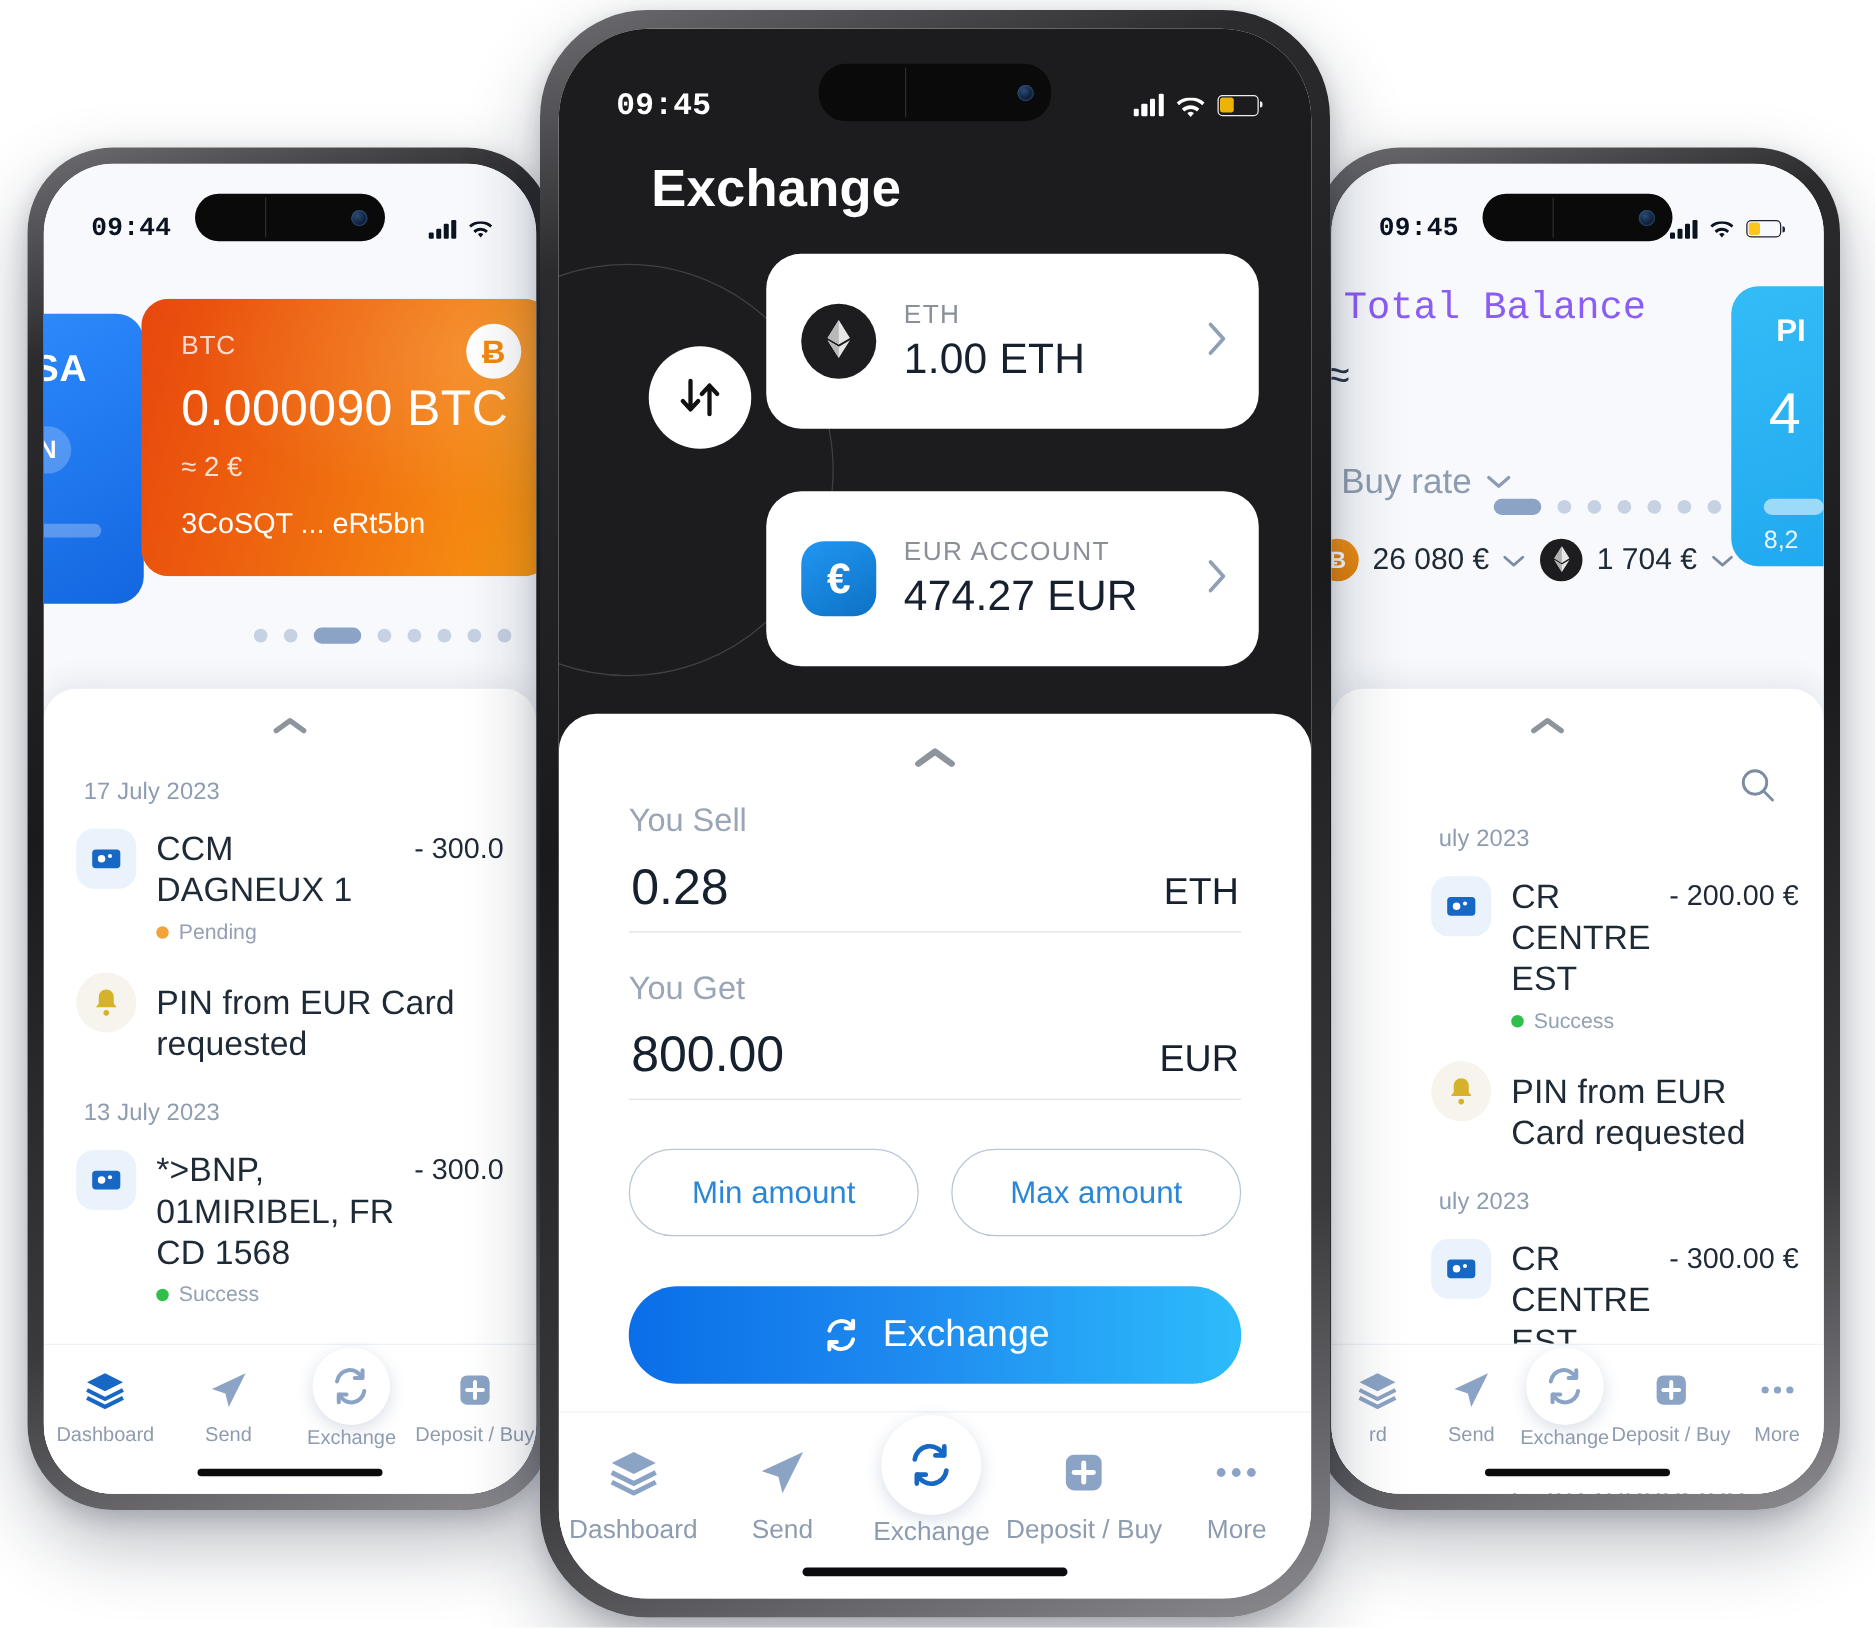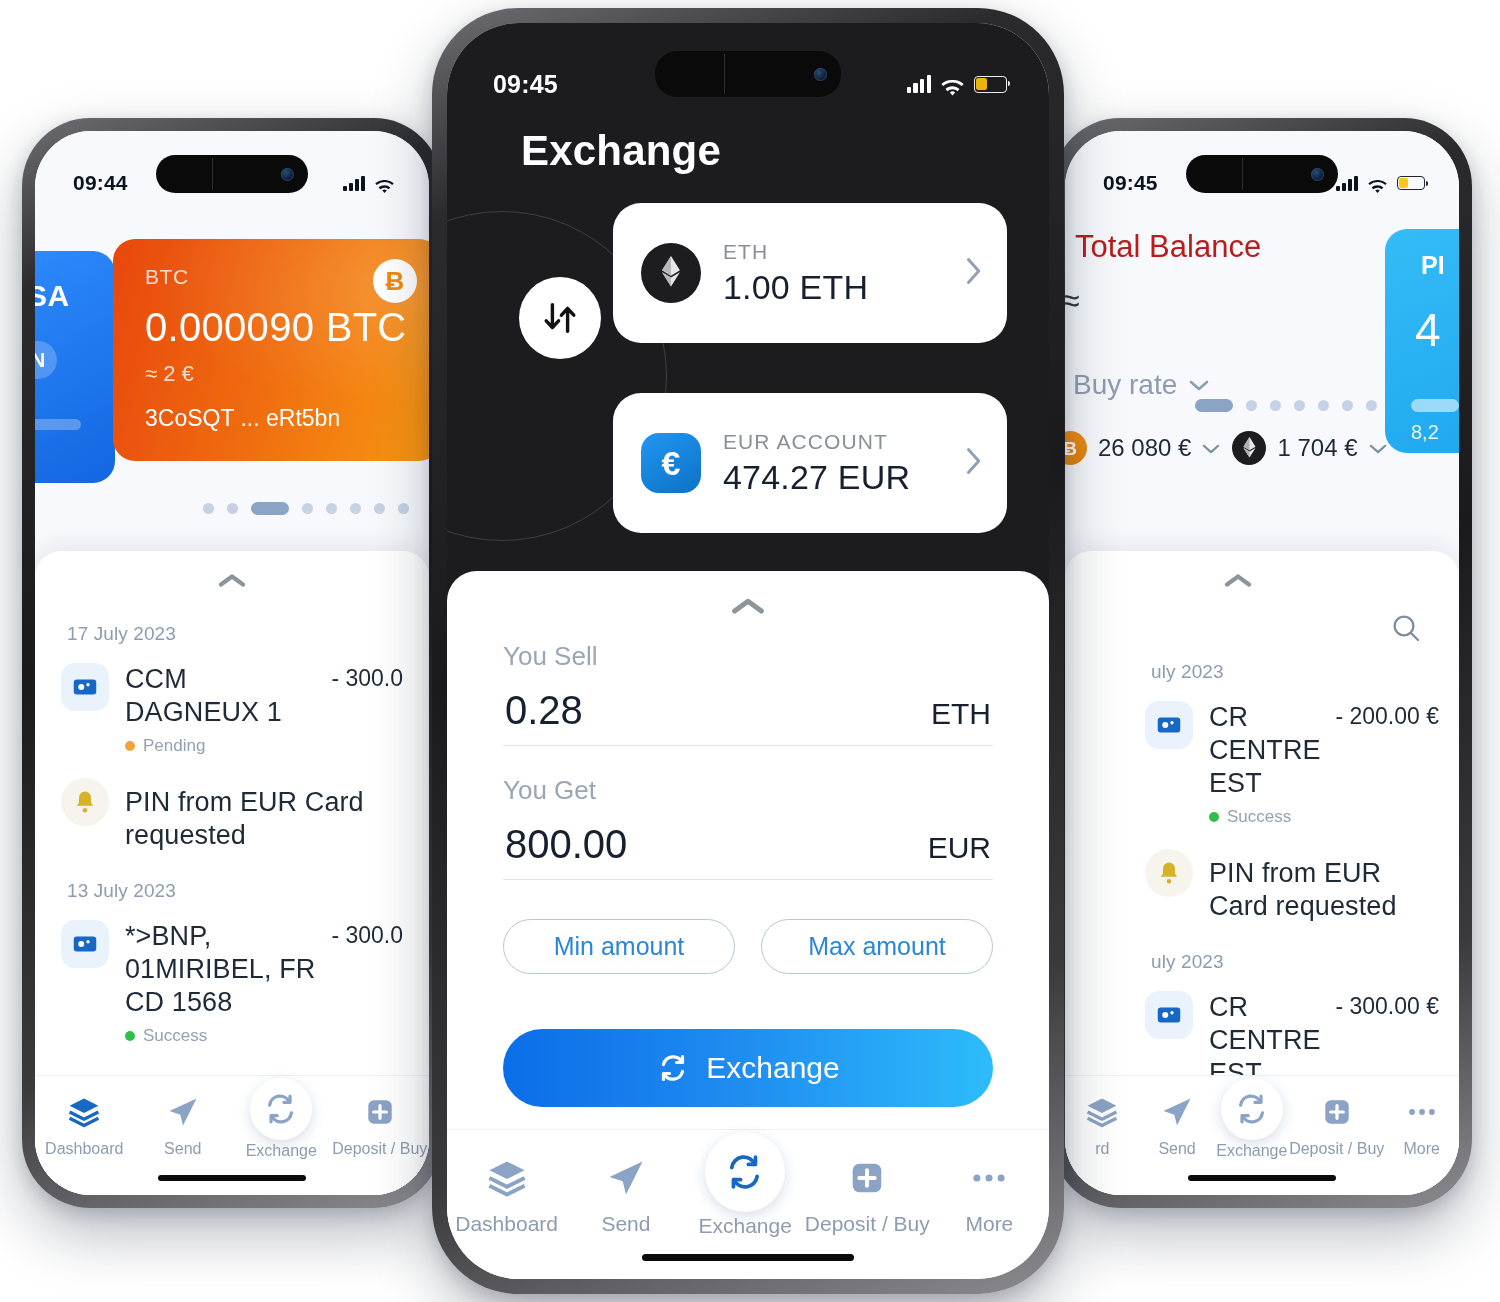--- a/index.html
+++ b/index.html
@@ -50,21 +50,21 @@
   }
   #phone-left .island  { width: 152px; height: 38px; top: 24px; }
   #phone-right .island { width: 152px; height: 38px; top: 24px; }
   #phone-center .island{ width: 186px; height: 46px; top: 28px; }
 
   
   .statusbar {
     position:absolute; top:0; left:0; right:0; height: 78px;
     display:flex; align-items:center; justify-content:space-between;
     padding: 26px 34px 0 38px; z-index: 30;
-    font-size: 21px; font-weight: 700; letter-spacing: .2px;
+    font-size: 21px; font-weight: 700; letter-spacing: .2px; font-family: Liberation Mono, monospace;
   }
   #phone-center .statusbar { height: 92px; padding: 30px 42px 0 46px; font-size: 25px; }
   .sb-light { color: #0b1220; }
   .sb-dark  { color: #ffffff; }
   .sb-right { display:flex; align-items:center; gap: 9px; }
   .bars { display:flex; align-items:flex-end; gap: 2.5px; height: 15px; }
   .bars i { display:block; width:3.6px; border-radius:1px; background: currentColor; }
   .bars i:nth-child(1){height:5px}
   .bars i:nth-child(2){height:8px}
   .bars i:nth-child(3){height:11.5px}
@@ -183,41 +183,41 @@
   .field-group { position:absolute; left: 56px; right: 56px; }
   .field-label { font-size: 26px; color:#9aa6b6; }
   .field-row {
     display:flex; align-items:baseline; justify-content:space-between;
     border-bottom: 1.6px solid #dfe4ec; padding: 10px 2px 12px; margin-top: 6px;
   }
   .field-val { font-size: 40px; color:#16202e;text-align:center; }
   .field-cur { font-size: 30px; color:#16202e; }
   .amt-btns { position:absolute; left:56px; right:56px; display:flex; gap: 26px; }
   .amt-btn {
-    flex:1 1 0; height: 55px; border-radius: 36px; border: 1.6px solid #b9c6d6;
+    flex:1 1 0; height: 70px; border-radius: 36px; border: 1.6px solid #b9c6d6;
     background:#fff; color:#2b87d6; font-size: 25px; font-family:"Liberation Sans",sans-serif;
     display:flex; align-items:center; justify-content:center; cursor:pointer;
   }
   .ex-cta {
     position:absolute; left:56px; right:56px; height: 78px; border-radius: 40px; border:0;
     background: linear-gradient(90deg,#0a6ee8 0%, #1f8cf0 48%, #2dbcfb 100%);
     color:#fff; font-size: 30px; font-family:"Liberation Sans",sans-serif;
     display:flex; align-items:center; justify-content:center; gap: 16px; cursor:pointer;
   }
   .ex-tabbar {
     position:absolute; left:0; right:0; bottom:0; height: 150px; background:#fff;
     border-top: 1px solid #eef1f6;
     display:flex; align-items:flex-start; justify-content:space-around; padding-top: 22px;
   }
   .ex-tabbar .tab .tab-label { font-size: 21px; }
   .ex-tabbar .tab-fab { width: 80px; height: 80px; margin-top:-20px; }
   .ex-tabbar .tab .tab-ico { height: 52px; }
 
   
-  .total-label { position:absolute; top: 98px; left: 10px; font-size: 31px; color:#b91c1c; }
+  .total-label { position:absolute; top: 98px; left: 10px; font-size: 31px; color:#8b5cf6;font-family:Liberation Mono, monospace; }
   .total-val { position:absolute; top: 150px; left: -4px; font-size: 46px; color:#0f1a28; letter-spacing:.3px; display:flex; align-items:center; gap: 14px;}
   .total-val .approx { font-size: 34px; color:#2a3646; }
   .buy-rate { position:absolute; top: 238px; left: 8px; display:flex; align-items:center; gap: 12px; font-size: 28px; color:#8d9cb0;}
   .rate-row { position:absolute; top: 300px; left: -12px; display:flex; align-items:center; gap: 12px; font-size: 24px; color:#1f2a37; }
   .rate-chip { display:flex; align-items:center; gap: 11px; }
   .rate-coin { width: 34px; height:34px; border-radius:50%; display:flex;align-items:center;justify-content:center; }
   .rate-coin.btc { background: linear-gradient(150deg,#f7931a,#e0820c); }
   .rate-coin.eth { background:#1d1d1f; }
   .search-ico { position:absolute; top: 62px; right: 38px; color:#7c8ca1; }
 

